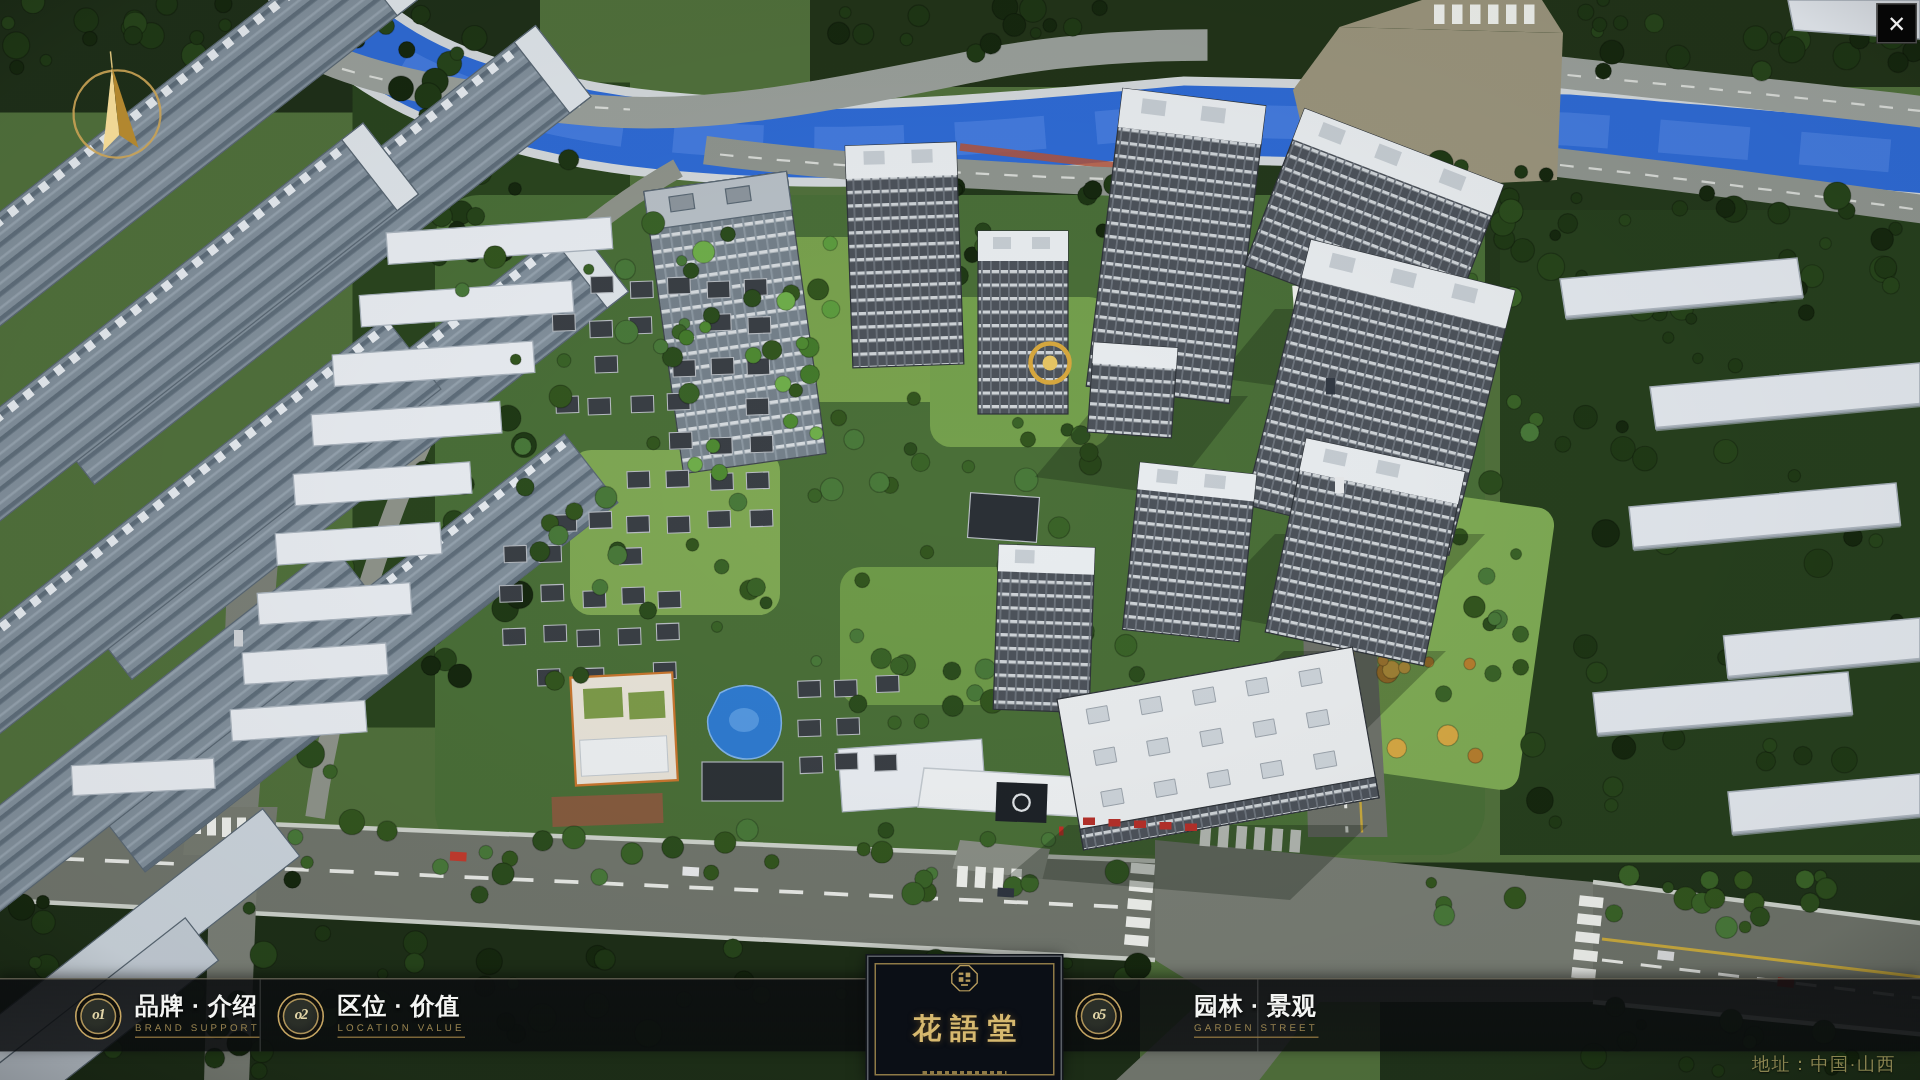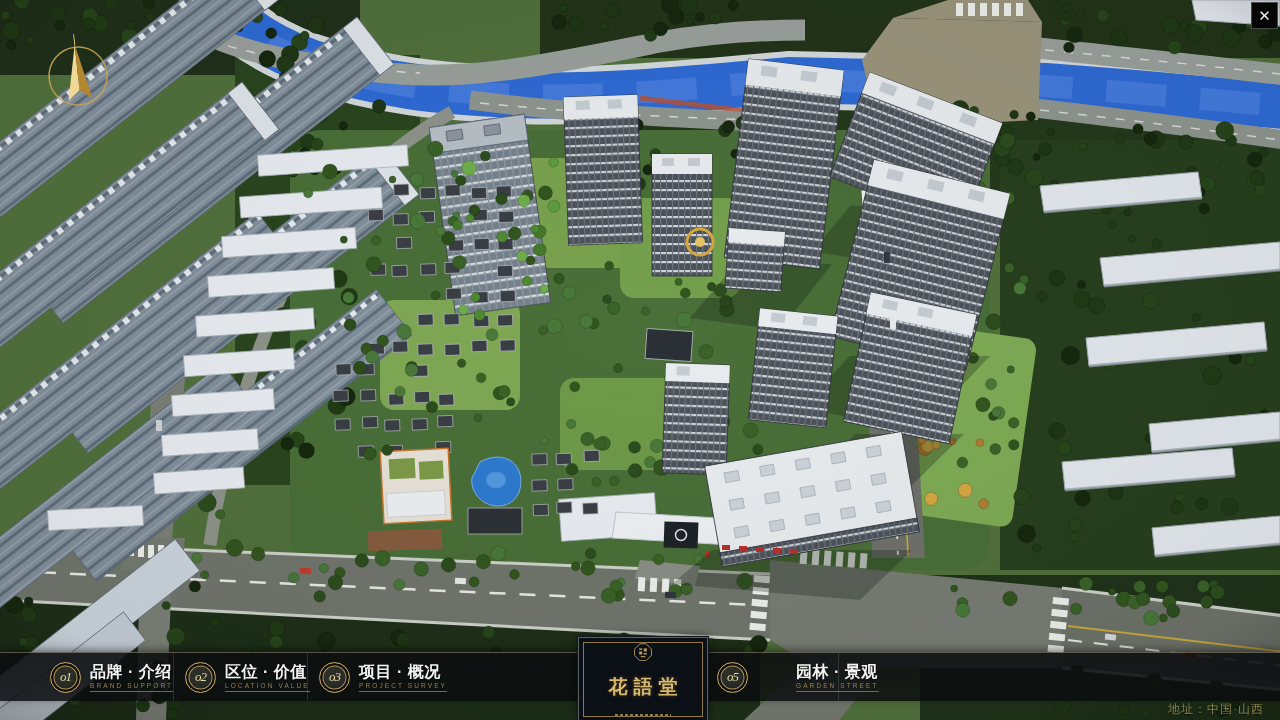--- a/index.html
+++ b/index.html
@@ -17,22 +17,22 @@
   .grp-right{left:705px;border-right:1px solid rgba(255,255,255,.13);}
   .cell{width:134px;display:flex;align-items:center;gap:9px;padding-left:11px;
         box-sizing:border-box;cursor:pointer;}
   .grp-right .cell{width:133px;border-left:1px solid rgba(255,255,255,.13);gap:48px;}
   .grp-left .cell + .cell{border-left:1px solid rgba(255,255,255,.13);}
   .badge{width:29px;height:29px;border-radius:50%;flex:none;
          border:1.5px solid #c8a763;
          background:radial-gradient(circle at 45% 40%, #2b2f28 35%, #141619 100%);
          box-shadow:inset 0 0 0 2.5px rgba(8,10,9,.95), inset 0 0 0 3.5px rgba(198,166,99,.85);
          display:flex;align-items:center;justify-content:center;}
-  .num{font-family:"Liberation Serif",serif;font-style:italic;font-weight:400;
-       font-size:13px;color:#e3d6a8;letter-spacing:-1px;padding-bottom:1px;}
+  .num{font-family:"Liberation Serif",serif;font-style:italic;font-weight:700;
+       font-size:10px;color:#e3d6a8;letter-spacing:-1px;padding-bottom:1px;}
   .labels{display:flex;flex-direction:column;min-width:0;}
   .cn{font-size:16px;font-weight:700;color:#f3f4f2;letter-spacing:.5px;white-space:nowrap;
       text-shadow:0 1px 2px rgba(0,0,0,.85);line-height:17px;}
   .en{font-size:6.5px;color:#97824f;letter-spacing:2.1px;margin-top:2px;padding-bottom:2px;
       border-bottom:1px solid rgba(152,124,66,.8);width:fit-content;white-space:nowrap;}
 
   
   .logo{position:absolute;left:578px;top:637px;width:128px;height:83px;
         background:#0b0f16;border:1px solid #5a5f66;box-shadow:0 0 0 1px #13171d,0 0 10px rgba(0,0,0,.6);}
   .logo-frame{position:absolute;left:4px;top:4px;right:4px;bottom:4px;
@@ -1048,29 +1048,20 @@
     </div>
     <div class="cell">
       <div class="badge">
             <span class="num">o2</span>
           </div>
       <div class="labels">
             <div class="cn">区位 · 价值</div>
       <div class="en">LOCATION VALUE</div>
           </div>
     </div>
-    <div class="cell">
-      <div class="badge">
-            <span class="num">o3</span>
-          </div>
-      <div class="labels">
-            <div class="cn">项目 · 概况</div>
-      <div class="en">PROJECT SURVEY</div>
-          </div>
-    </div>
   </div>
 
   <div class="grp grp-right">
     <div class="cell">
       <div class="badge">
             <span class="num">o5</span>
           </div>
       <div class="labels">
             <div class="cn">园林 · 景观</div>
       <div class="en">GARDEN STREET</div>

